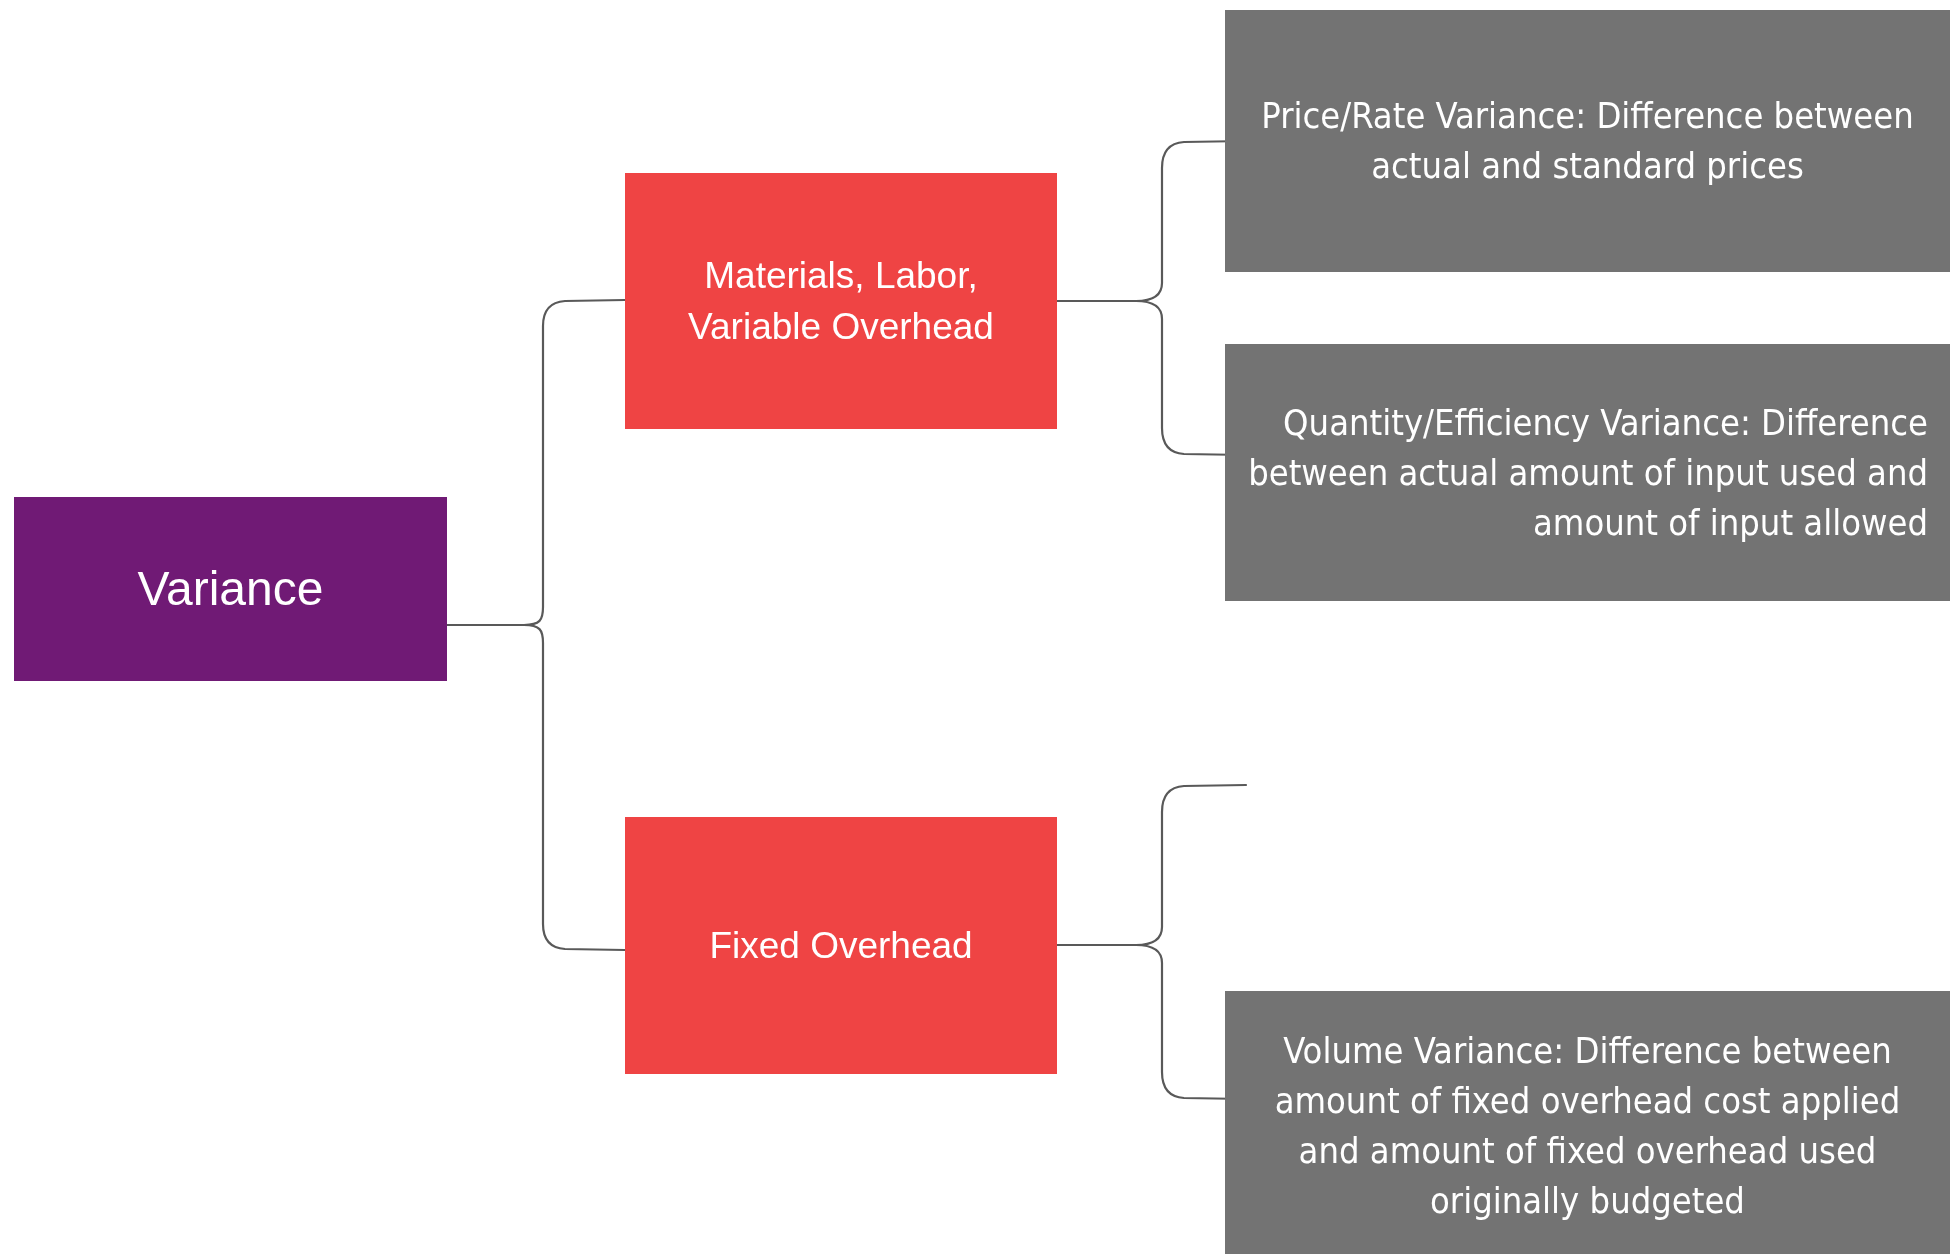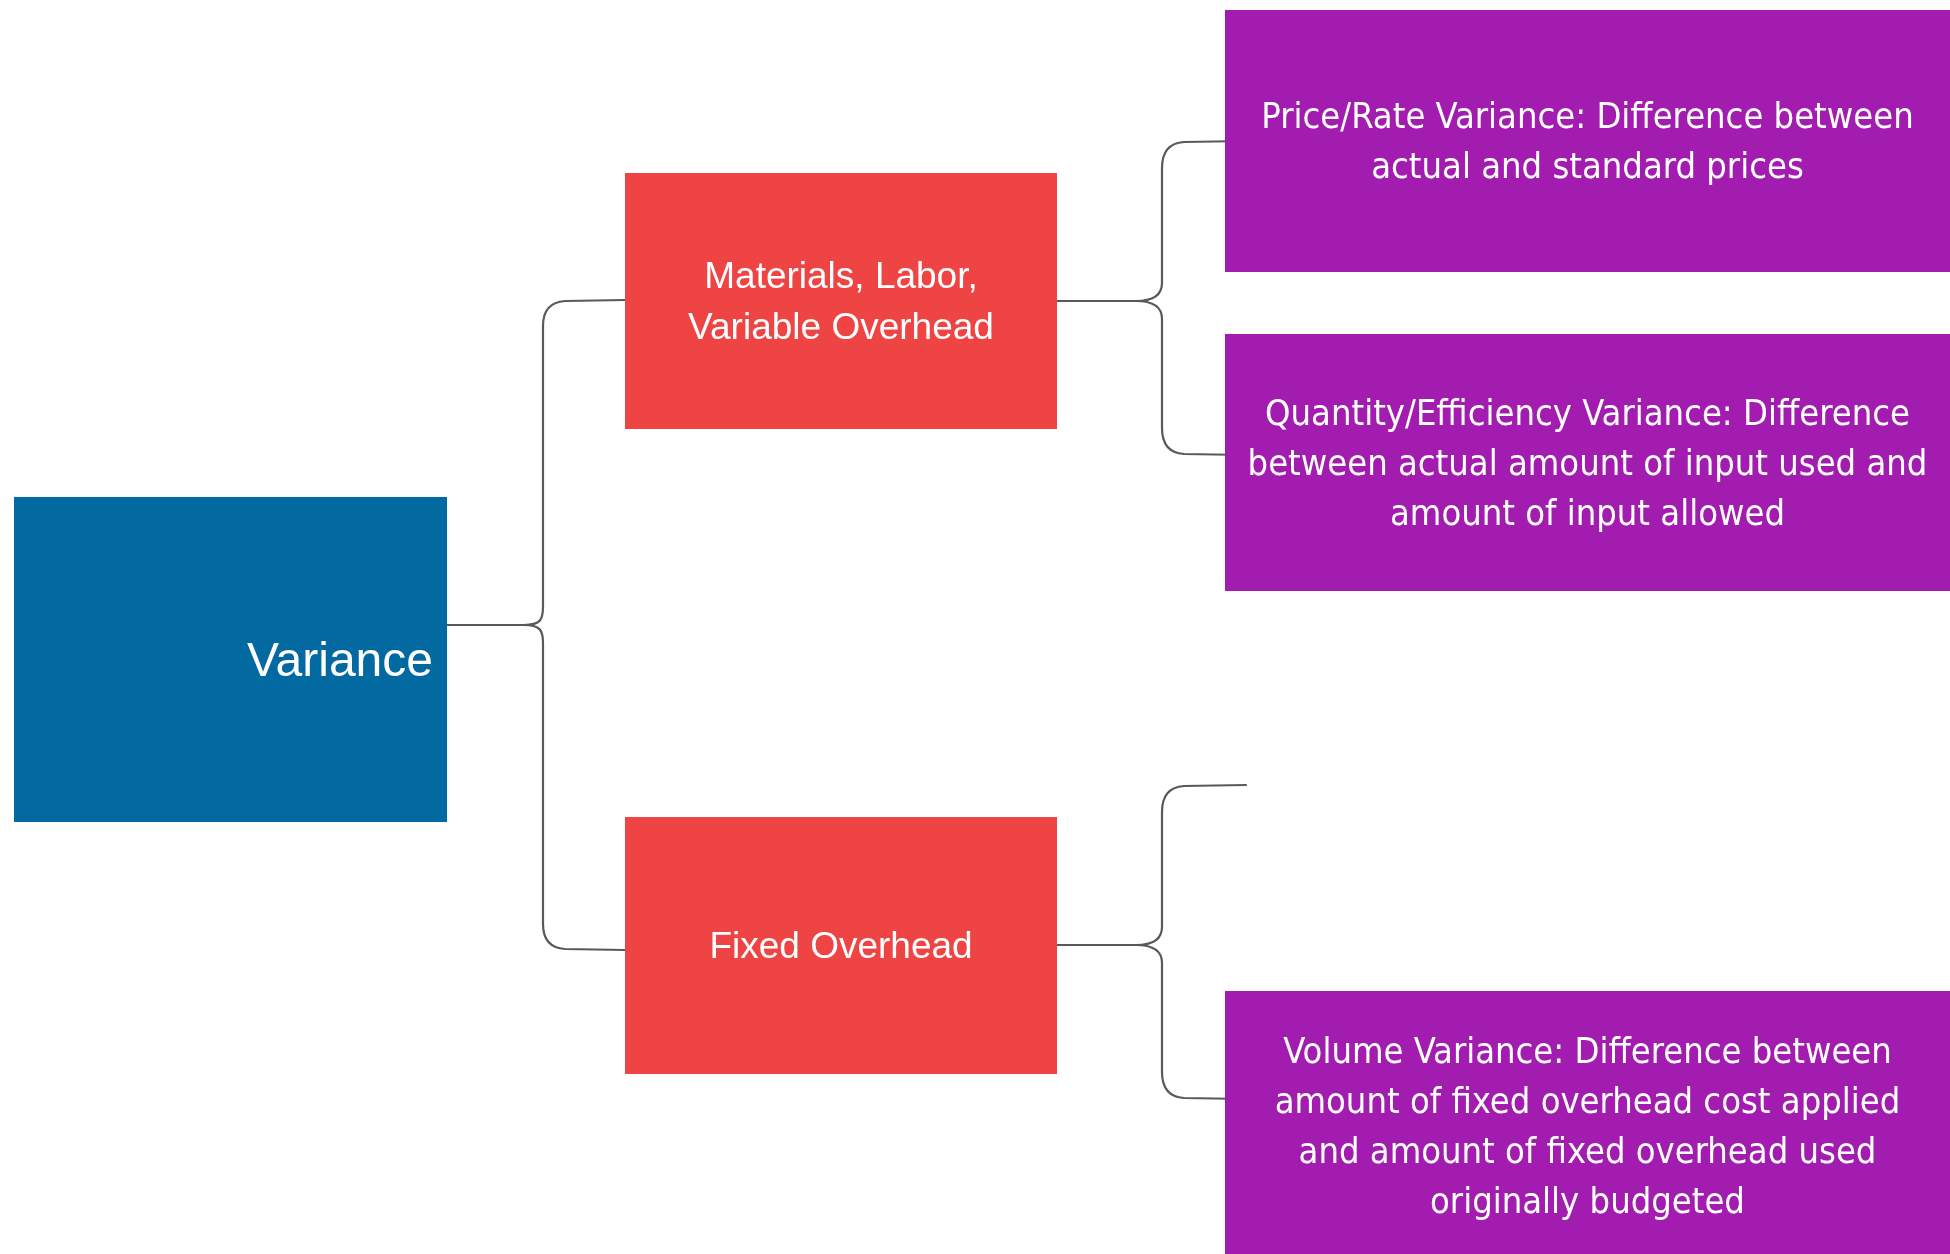--- a/index.html
+++ b/index.html
@@ -44,23 +44,22 @@
     display: block;
     width: 100%;
     color: #ffffff;
   }
 
   
   .node-root {
     left: 14px;
     top: 497px;
     width: 433px;
-    height: 325px;
-    background: #0369a1;
-    text-align: right;
+    height: 184px;
+    background: #701a75;
   }
   .node-root .node-label {
     font-size: 48px;
     line-height: 58px;
     font-weight: 400;
   }
 
   
   .node-cat {
     background: #ef4444;
@@ -70,33 +69,33 @@
   .node-cat .node-label {
     font-size: 37px;
     line-height: 51px;
     font-weight: 400;
   }
   .node-cat-0 { top: 173px; height: 256px; }
   .node-cat-1 { top: 817px; height: 257px; }
 
   
   .node-leaf {
-    background: #a21caf;
+    background: #737373;
     left: 1225px;
     width: 725px;
     padding: 4px 22px;
   }
   .node-leaf .node-label {
     font-size: 36px;
     line-height: 50px;
     font-weight: 400;
     font-family: "DejaVu Sans Condensed", "Liberation Sans Narrow", "Liberation Sans", sans-serif;
   }
   .node-leaf-0 { top: 10px;   height: 262px; }
-  .node-leaf-1 { top: 334px;  height: 257px; }
+  .node-leaf-1 { top: 344px;  height: 257px; text-align: right; }
   .node-leaf-2 { top: 670px;  height: 260px; }
   .node-leaf-3 { top: 991px;  height: 270px; }
 </style>
 </head>
 <body>
 
 <div id="canvas">
 
   <svg id="connectors" viewBox="0 0 1950 1254" width="1950" height="1254" xmlns="http://www.w3.org/2000/svg">
     <g fill="none" stroke="#595959" stroke-width="2.2" stroke-linecap="round">

